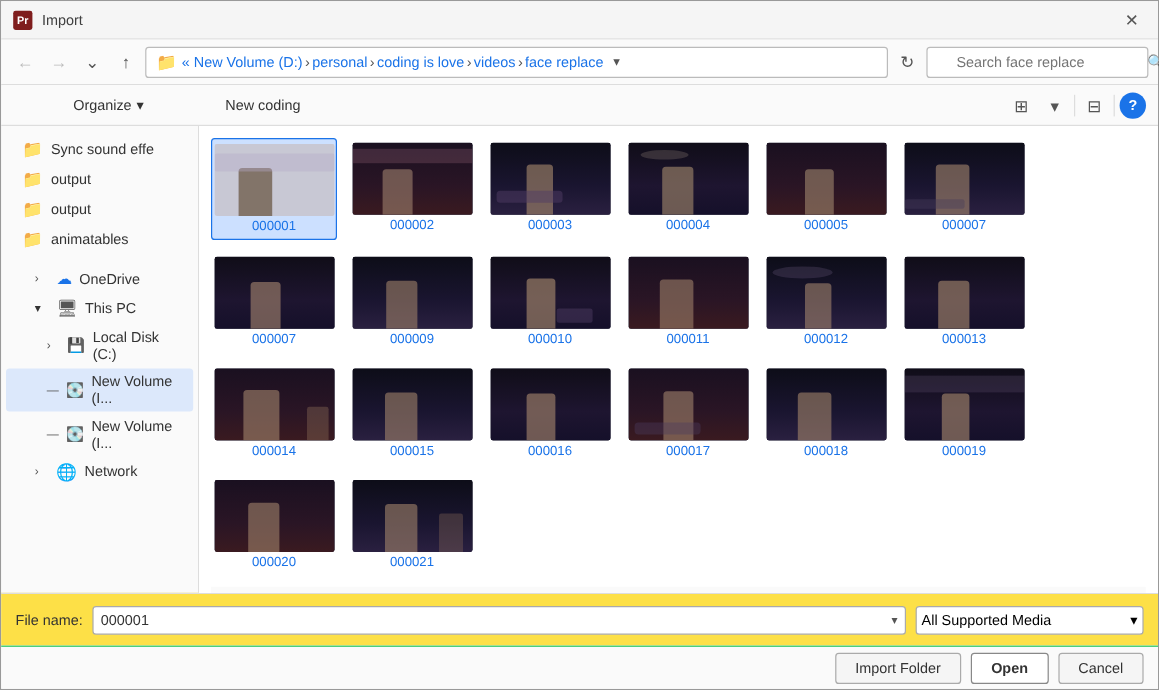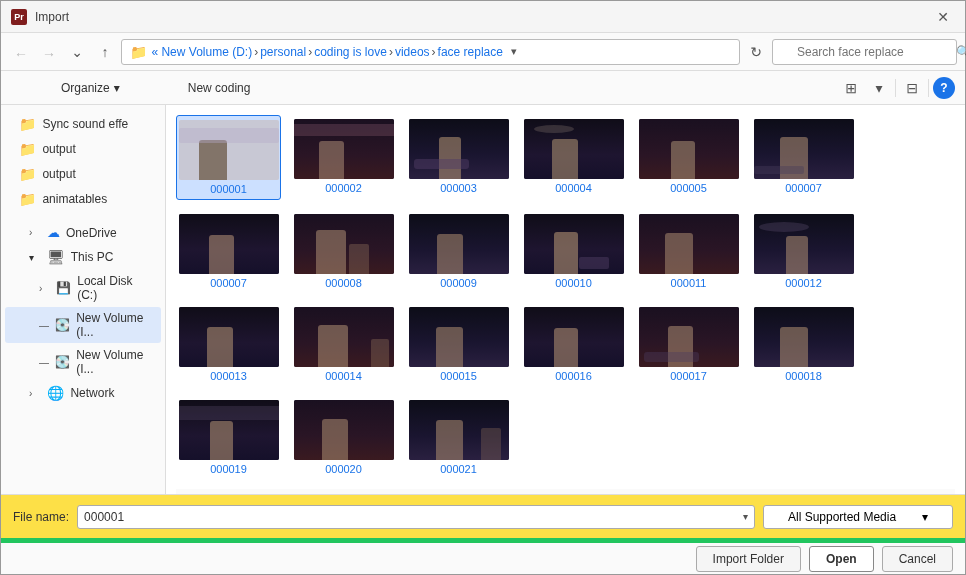--- a/index.html
+++ b/index.html
@@ -321,21 +321,21 @@
       background: white;
       justify-content: space-between;
     }
     .filename-input span { color: #333; }
     .filename-input .dropdown-arrow { color: #555; font-size: 10px; }
     .filetype-select {
       width: 190px;
       height: 24px;
       border: 1px solid #aaa;
       border-radius: 3px;
-      padding: 0 24px;
+      padding: 0 4px;
       font-size: 12px;
       background: white;
       display: flex;
       align-items: center;
       justify-content: space-between;
       cursor: pointer;
     }
     .btn {
       height: 26px;
       padding: 0 16px;
@@ -350,21 +350,21 @@
       background: #ffffff;
       border: 1px solid #aaa;
     }
     .footer-row2 {
       height: 36px;
       display: flex;
       align-items: center;
       padding: 0 12px;
       gap: 8px;
       background: #fafafa;
-      border-top: 5px solid #22c55e;
+      border-top: 1px solid #22c55e;
       justify-content: flex-end;
     }
 
     
     .thumb-v1 { background: linear-gradient(180deg, #1a1020 0%, #2a1525 60%, #3a1a20 100%); }
     .thumb-v2 { background: linear-gradient(180deg, #0d0d18 0%, #1a1530 60%, #2a2040 100%); }
     .thumb-v3 { background: linear-gradient(180deg, #100d18 0%, #1e1530 60%, #15102a 100%); }
     
     .thumb-selected-bg {
       background: #d8d8e0;
@@ -555,29 +555,20 @@
 
         <div class="file-item">
           <div class="file-thumbnail">
             <div class="thumb-content thumb-v3">
               <div style="position:absolute;bottom:0;left:30px;width:25px;height:39px;background:rgba(158,128,108,0.65);border-radius:3px 3px 0 0;"></div>
             </div>
           </div>
           <span class="file-name">000007</span>
         </div>
 
-        <div class="file-item">
-          <div class="file-thumbnail">
-            <div class="thumb-content thumb-v1">
-              <div style="position:absolute;bottom:0;left:22px;width:30px;height:44px;background:rgba(162,132,108,0.6);border-radius:3px 3px 0 0;"></div>
-              <div style="position:absolute;bottom:0;left:55px;width:20px;height:30px;background:rgba(140,110,90,0.4);border-radius:2px 2px 0 0;"></div>
-            </div>
-          </div>
-          <span class="file-name">000008</span>
-        </div>
 
         <div class="file-item">
           <div class="file-thumbnail">
             <div class="thumb-content thumb-v2">
               <div style="position:absolute;bottom:0;left:28px;width:26px;height:40px;background:rgba(160,130,105,0.6);border-radius:3px 3px 0 0;"></div>
             </div>
           </div>
           <span class="file-name">000009</span>
         </div>
 

